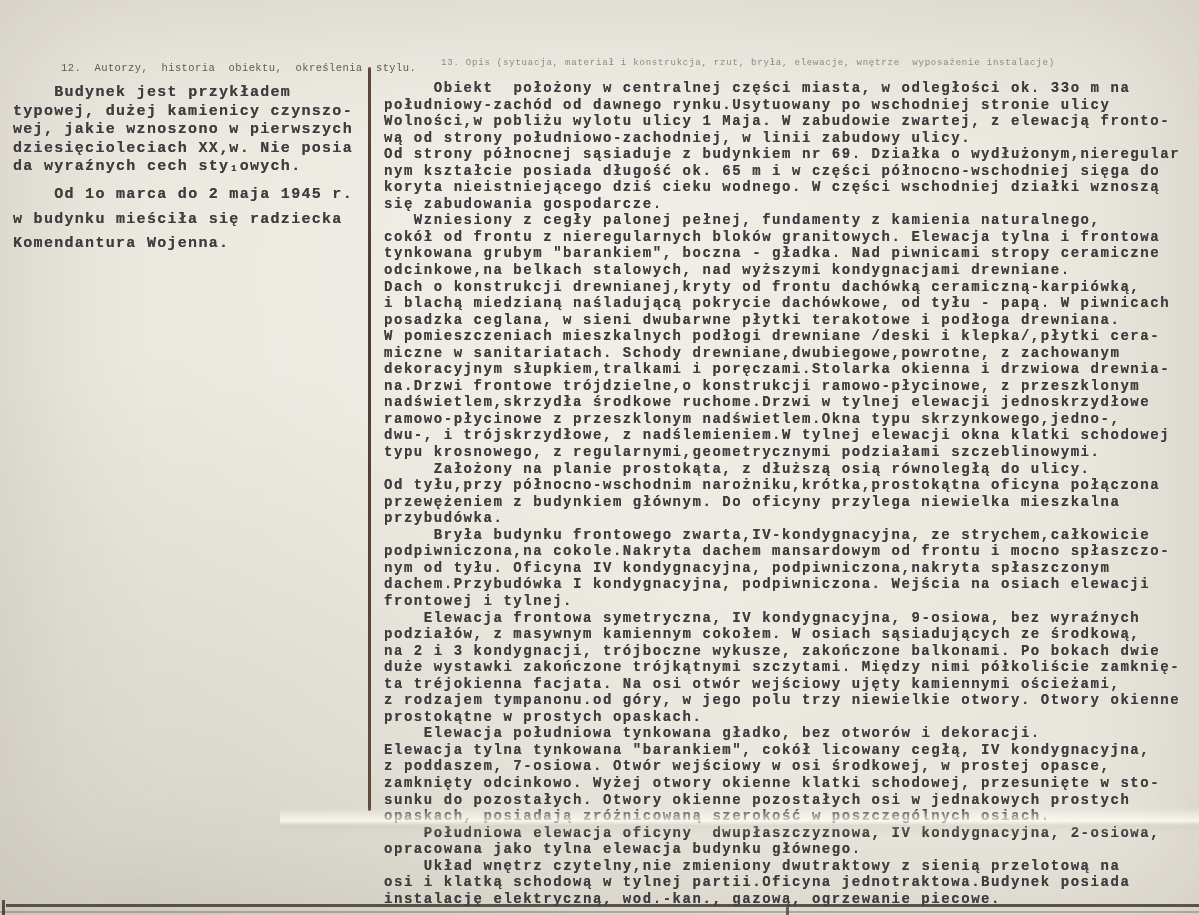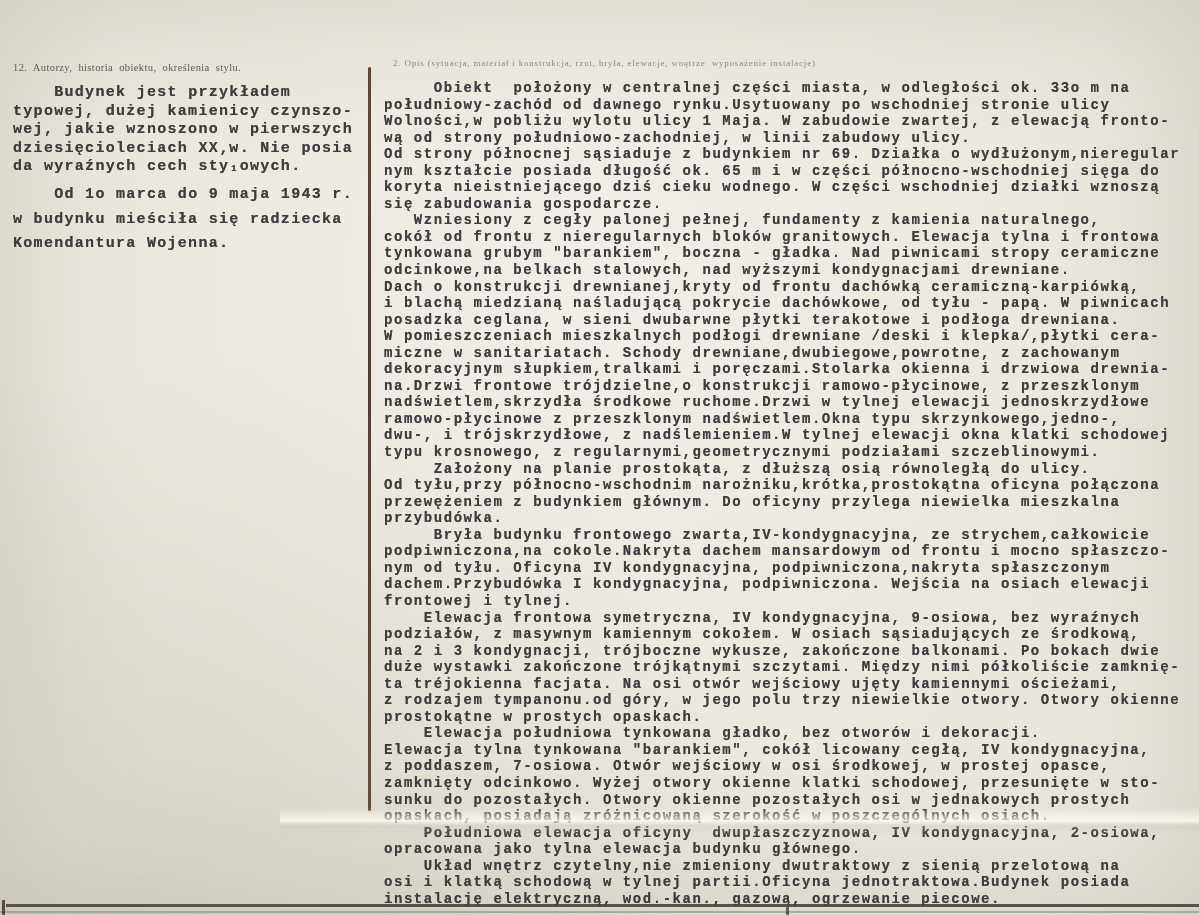--- a/index.html
+++ b/index.html
@@ -19,22 +19,23 @@
   }
   .vignette {
     position: absolute;
     inset: 0;
     box-shadow: inset 0 0 140px rgba(125,115,95,0.22);
     pointer-events: none;
   }
   
   .form-label {
     position: absolute;
-    font-family: Liberation Serif, serif;
+    font-family: Liberation Mono, monospace;
     white-space: pre;
+    margin-left: 48px;
   }
   .label-12 {
     left: 13px;
     top: 62px;
     font-size: 10.5px;
     letter-spacing: 0.4px;
     color: #5f5a52;
   }
   .label-13 {
     left: 393px;
@@ -141,27 +142,27 @@
   <div class="vignette"></div>
 
   <div class="form-label label-12">12.  Autorzy,  historia  obiektu,  określenia  stylu.</div>
 
   <div class="typed history-1">    Budynek jest przykładem
 typowej, dużej kamienicy czynszo-
 wej, jakie wznoszono w pierwszych
 dziesięcioleciach XX‚w. Nie posia
 da wyraźnych cech sty₁owych.</div>
 
-  <div class="typed history-2">    Od 1o marca do 9 maja 1943 r.
+  <div class="typed history-2">    Od 1o marca do 2 maja 1945 r.
 w budynku mieściła się radziecka
 Komendantura Wojenna.</div>
 
   <div class="col-divider"></div>
 
-  <div class="form-label label-13">2. Opis (sytuacja, materiał i konstrukcja, rzut, bryła, elewacje, wnętrze  wyposażenie instalacje)</div>
+  <div class="form-label label-13">13. Opis (sytuacja, materiał i konstrukcja, rzut, bryła, elewacje, wnętrze  wyposażenie instalacje)</div>
 
   <div class="typed description">     Obiekt  położony w centralnej części miasta, w odległości ok. 33o m na
 południowy-zachód od dawnego rynku.Usytuowany po wschodniej stronie ulicy
 Wolności,w pobliżu wylotu ulicy 1 Maja. W zabudowie zwartej, z elewacją fronto-
 wą od strony południowo-zachodniej, w linii zabudowy ulicy.
 Od strony północnej sąsiaduje z budynkiem nr 69. Działka o wydłużonym,nieregular
 nym kształcie posiada długość ok. 65 m i w części północno-wschodniej sięga do
 koryta nieistniejącego dziś cieku wodnego. W części wschodniej działki wznoszą
 się zabudowania gospodarcze.
    Wzniesiony z cegły palonej pełnej, fundamenty z kamienia naturalnego,

